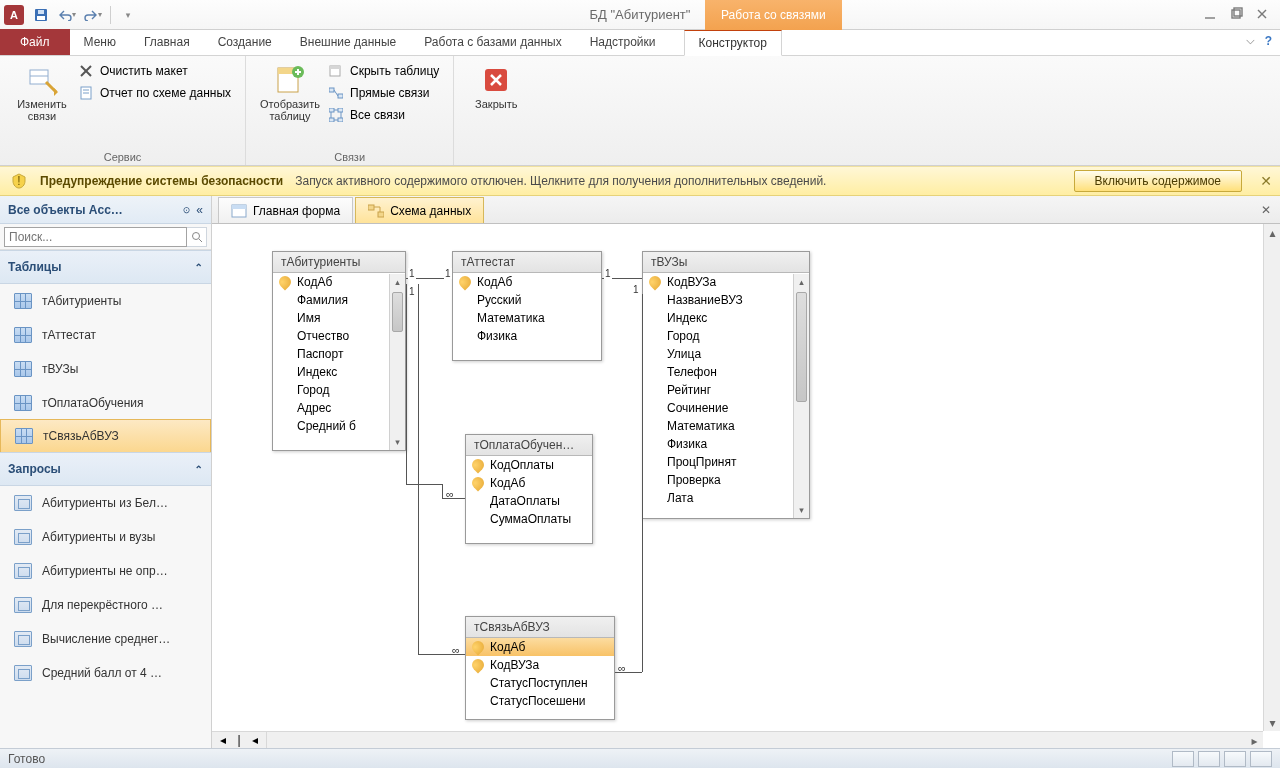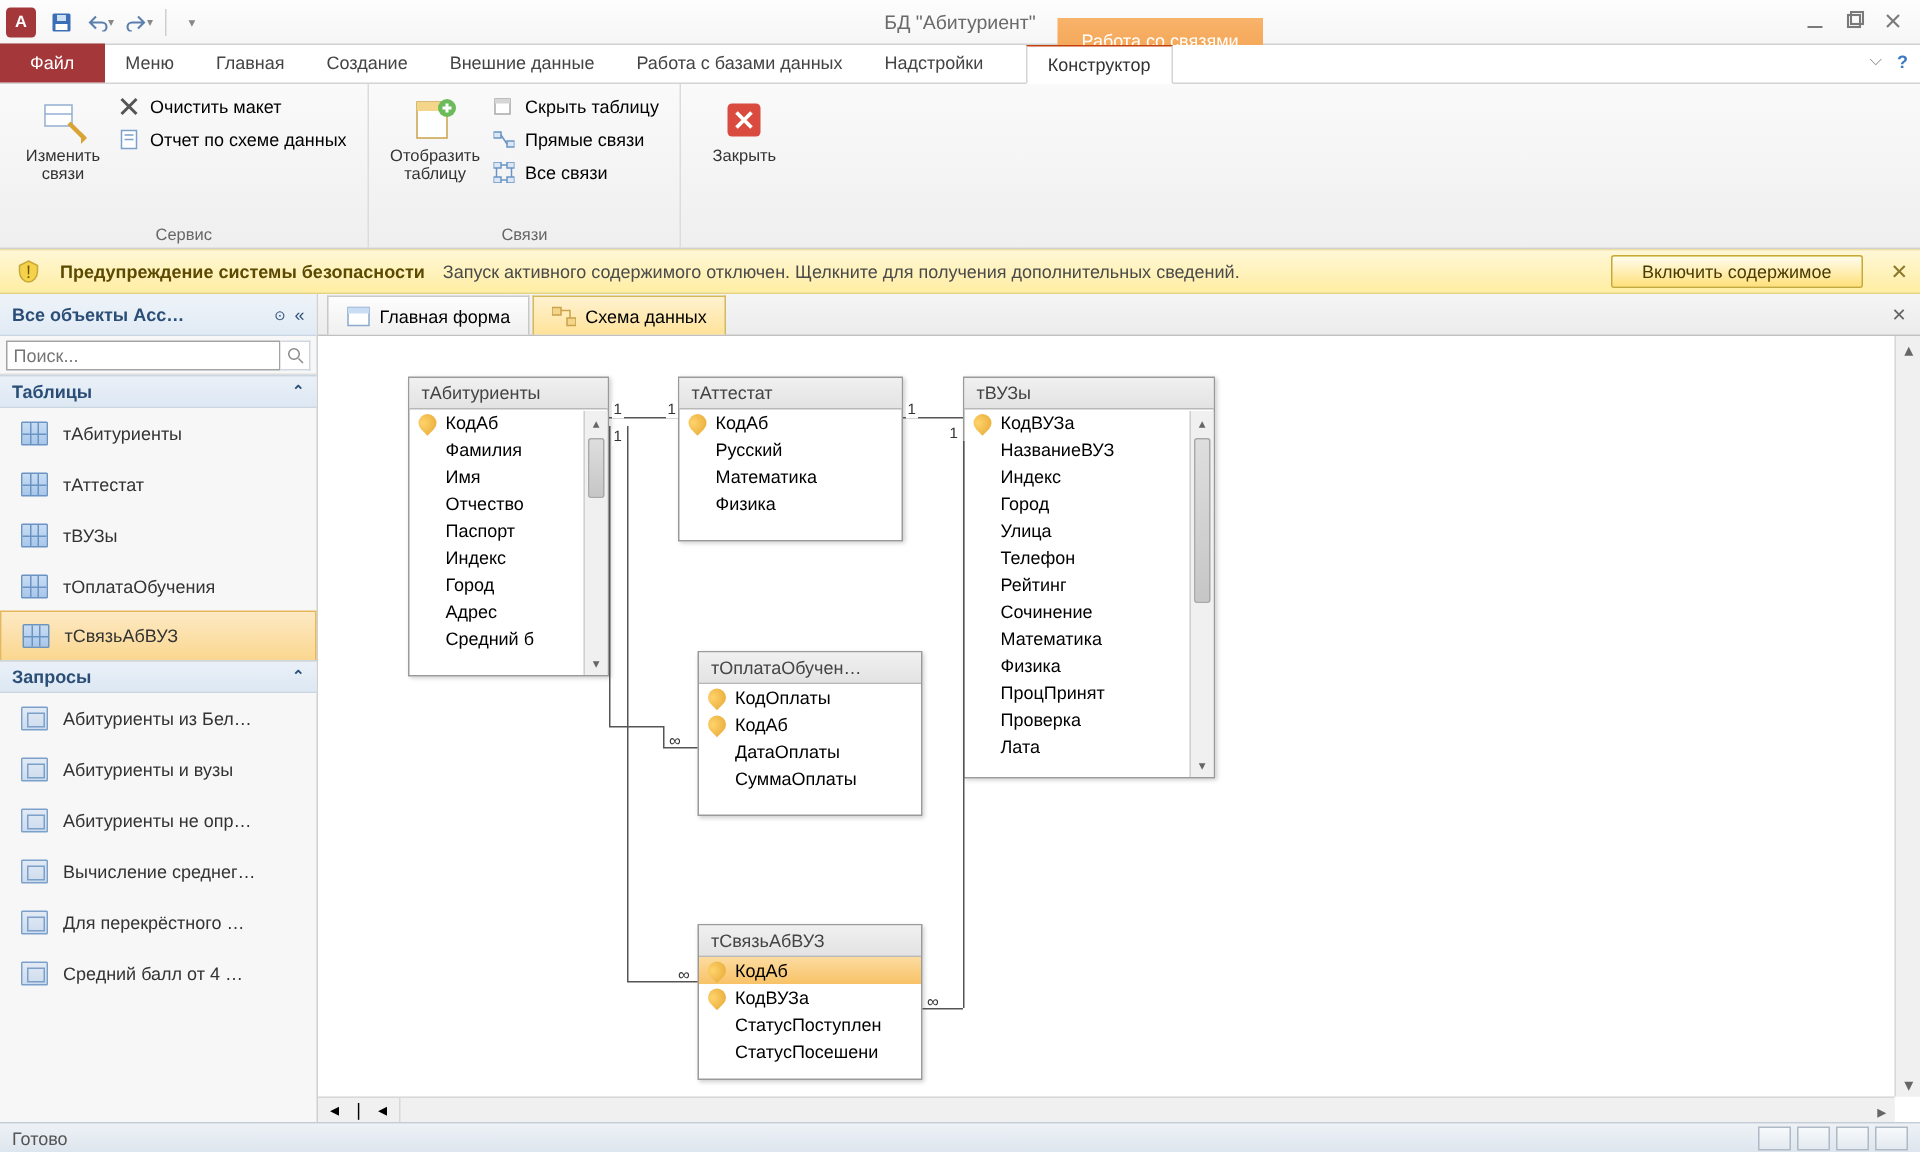--- a/index.html
+++ b/index.html
@@ -5,21 +5,21 @@
   * { box-sizing: border-box; margin: 0; padding: 0; font-family: "Segoe UI", Tahoma, sans-serif; font-size: 12px; }
   body { background: #fff; width: 1280px; height: 770px; overflow: hidden; position: relative; }
 
   
   .titlebar { height: 30px; background: linear-gradient(#fdfdfd,#f6f6f6); display: flex; align-items: center; border-bottom: 1px solid #d0d0d0; position: relative; }
   .titlebar .app-icon { width: 20px; height: 20px; margin: 0 4px 0 4px; background:#a4373a; border-radius:3px; display:flex;align-items:center;justify-content:center;color:#fff;font-weight:bold;font-size:11px;}
   .qat { display:flex; align-items:center; gap:4px; margin-left:2px;}
   .qat-btn { width:22px; height:22px; display:flex;align-items:center;justify-content:center;color:#5a5a5a;border-radius:2px;}
   .qat-sep{width:1px;height:18px;background:#cfcfcf;margin:0 2px;}
   .title-text{ position:absolute; left:0; right:0; text-align:center; color:#6a6a6a; font-size:13px; pointer-events:none;}
-  .context-tab-wrap{ position:absolute; left:705px; top:12px; height:30px; display:flex; }
+  .context-tab-wrap{ position:absolute; left:705px; top:0; height:30px; display:flex; }
   .context-tab{ background:linear-gradient(#f8b36b,#f3a24f); padding:0 16px; display:flex;align-items:center;color:#fff; font-size:12px;}
   .win-controls{ position:absolute; right:6px; top:4px; display:flex; gap:2px;}
   .win-btn{ width:24px;height:20px;display:flex;align-items:center;justify-content:center;color:#7a7a7a;font-size:14px;}
   .win-btn svg{stroke:#7a7a7a;fill:none;stroke-width:1.4;}
 
   
   .ribbon-tabs{ height:26px; display:flex; align-items:flex-end; background:#fff; border-bottom:1px solid #d4d4d4; position:relative;}
   .file-tab{ background:#a4373a; color:#fff; padding:0 20px; height:26px; display:flex;align-items:center; font-size:12px;}
   .r-tab{ padding:0 14px; height:26px; display:flex;align-items:center; color:#444; position:relative;}
   .r-tab.active{ color:#333; border:1px solid #d4d4d4; border-bottom:1px solid #fff; background:#fff; margin-bottom:-1px;}
@@ -48,21 +48,21 @@
 
   
   .main{ display:flex; height:calc(770px - 30px - 26px - 110px - 30px - 22px); }
   .nav-pane{ width:212px; border-right:1px solid #d0d0d0; background:#f7f7f7; display:flex; flex-direction:column;}
   .nav-head{ background:linear-gradient(#eef3f8,#e1ebf5); border-bottom:1px solid #c9d6e4; height:28px; display:flex;align-items:center; padding:0 8px; justify-content:space-between;}
   .nav-head .nh-title{ color:#2b4e77; font-weight:600;}
   .nav-head .nh-r{display:flex;gap:6px;align-items:center;}
   .nav-search{ height:26px; display:flex;align-items:center; padding:2px 4px; border-bottom:1px solid #dedede;}
   .nav-search input{ flex:1; border:1px solid #a3a3a3; height:20px; padding:0 4px; font-size:12px; color:#888;}
   .nav-search .sbtn{width:20px;height:20px;display:flex;align-items:center;justify-content:center;border:1px solid #cfd6de;border-left:none;background:#fff;}
-  .nav-grp-head{ background:linear-gradient(#eaf0f8,#dde8f3); height:22px; display:flex;align-items:center; padding:0 8px; justify-content:space-between; border-top:1px solid #c9d6e4; border-bottom:1px solid #c9d6e4;}
+  .nav-grp-head{ background:linear-gradient(#eaf0f8,#dde8f3); height:34px; display:flex;align-items:center; padding:0 8px; justify-content:space-between; border-top:1px solid #c9d6e4; border-bottom:1px solid #c9d6e4;}
   .nav-grp-head span{ color:#2b4e77; font-weight:600;}
   .nav-item{ height:34px; display:flex; align-items:center; gap:10px; padding:0 10px 0 14px; color:#333;}
   .nav-item.sel{ background:linear-gradient(#fde9c4,#fbd78f); border:1px solid #e6b85a; margin:-1px 0;}
   .nav-item .ico{width:18px;height:16px;}
   .tbl-icon{background:linear-gradient(#c9ddf3,#a9c7ea);border:1px solid #6a94c4;border-radius:1px;position:relative;}
   .tbl-icon::before,.tbl-icon::after{content:"";position:absolute;background:#6a94c4;}
   .tbl-icon::before{left:0;right:0;top:50%;height:1px;}
   .tbl-icon::after{top:0;bottom:0;left:33%;width:1px;box-shadow:5px 0 0 #6a94c4;}
   .qry-icon{background:linear-gradient(#e2eaf4,#cddcee);border:1px solid #7ba0c9;border-radius:1px;position:relative;}
   .qry-icon::after{content:"";position:absolute;left:3px;top:3px;width:10px;height:8px;border:1px solid #7ba0c9;}
@@ -352,25 +352,25 @@
         <div class="nav-item">
           <div class="ico qry-icon"></div>
           <span>Абитуриенты и вузы</span>
         </div>
         <div class="nav-item">
           <div class="ico qry-icon"></div>
           <span>Абитуриенты не опр…</span>
         </div>
         <div class="nav-item">
           <div class="ico qry-icon"></div>
+          <span>Для перекрёстного …</span>
+        </div>
+        <div class="nav-item">
+          <div class="ico qry-icon"></div>
           <span>Вычисление среднег…</span>
-        </div>
-        <div class="nav-item">
-          <div class="ico qry-icon"></div>
-          <span>Для перекрёстного …</span>
         </div>
         <div class="nav-item">
           <div class="ico qry-icon"></div>
           <span>Средний балл от 4 …</span>
         </div>
       </div>
   </div>
 
   <div class="doc-area">
     <div class="doc-tabs">
@@ -445,21 +445,21 @@
                 <div class="dfield">Проверка</div>
                 <div class="dfield">Лата</div>
               </div>
             </div>
             <div class="dscroll">
               <div class="ar">▴</div>
               <div class="thumb" style="top:18px;height:110px;"></div>
               <div class="ar b">▾</div>
             </div>
           </div>
-          <div class="dtable" style="left: 253px; top: 210px; width: 150px; height: 110px;">
+          <div class="dtable" style="left: 253px; top: 210px; width: 128px; height: 110px;">
             <div class="dtitle">тОплатаОбучен…</div>
             <div class="dbody">
               <div class="dfield key">КодОплаты</div>
               <div class="dfield key">КодАб</div>
               <div class="dfield">ДатаОплаты</div>
               <div class="dfield">СуммаОплаты</div>
             </div>
           </div>
           <div class="dtable" style="left: 253px; top: 392px; width: 150px; height: 104px;">
             <div class="dtitle">тСвязьАбВУЗ</div>

